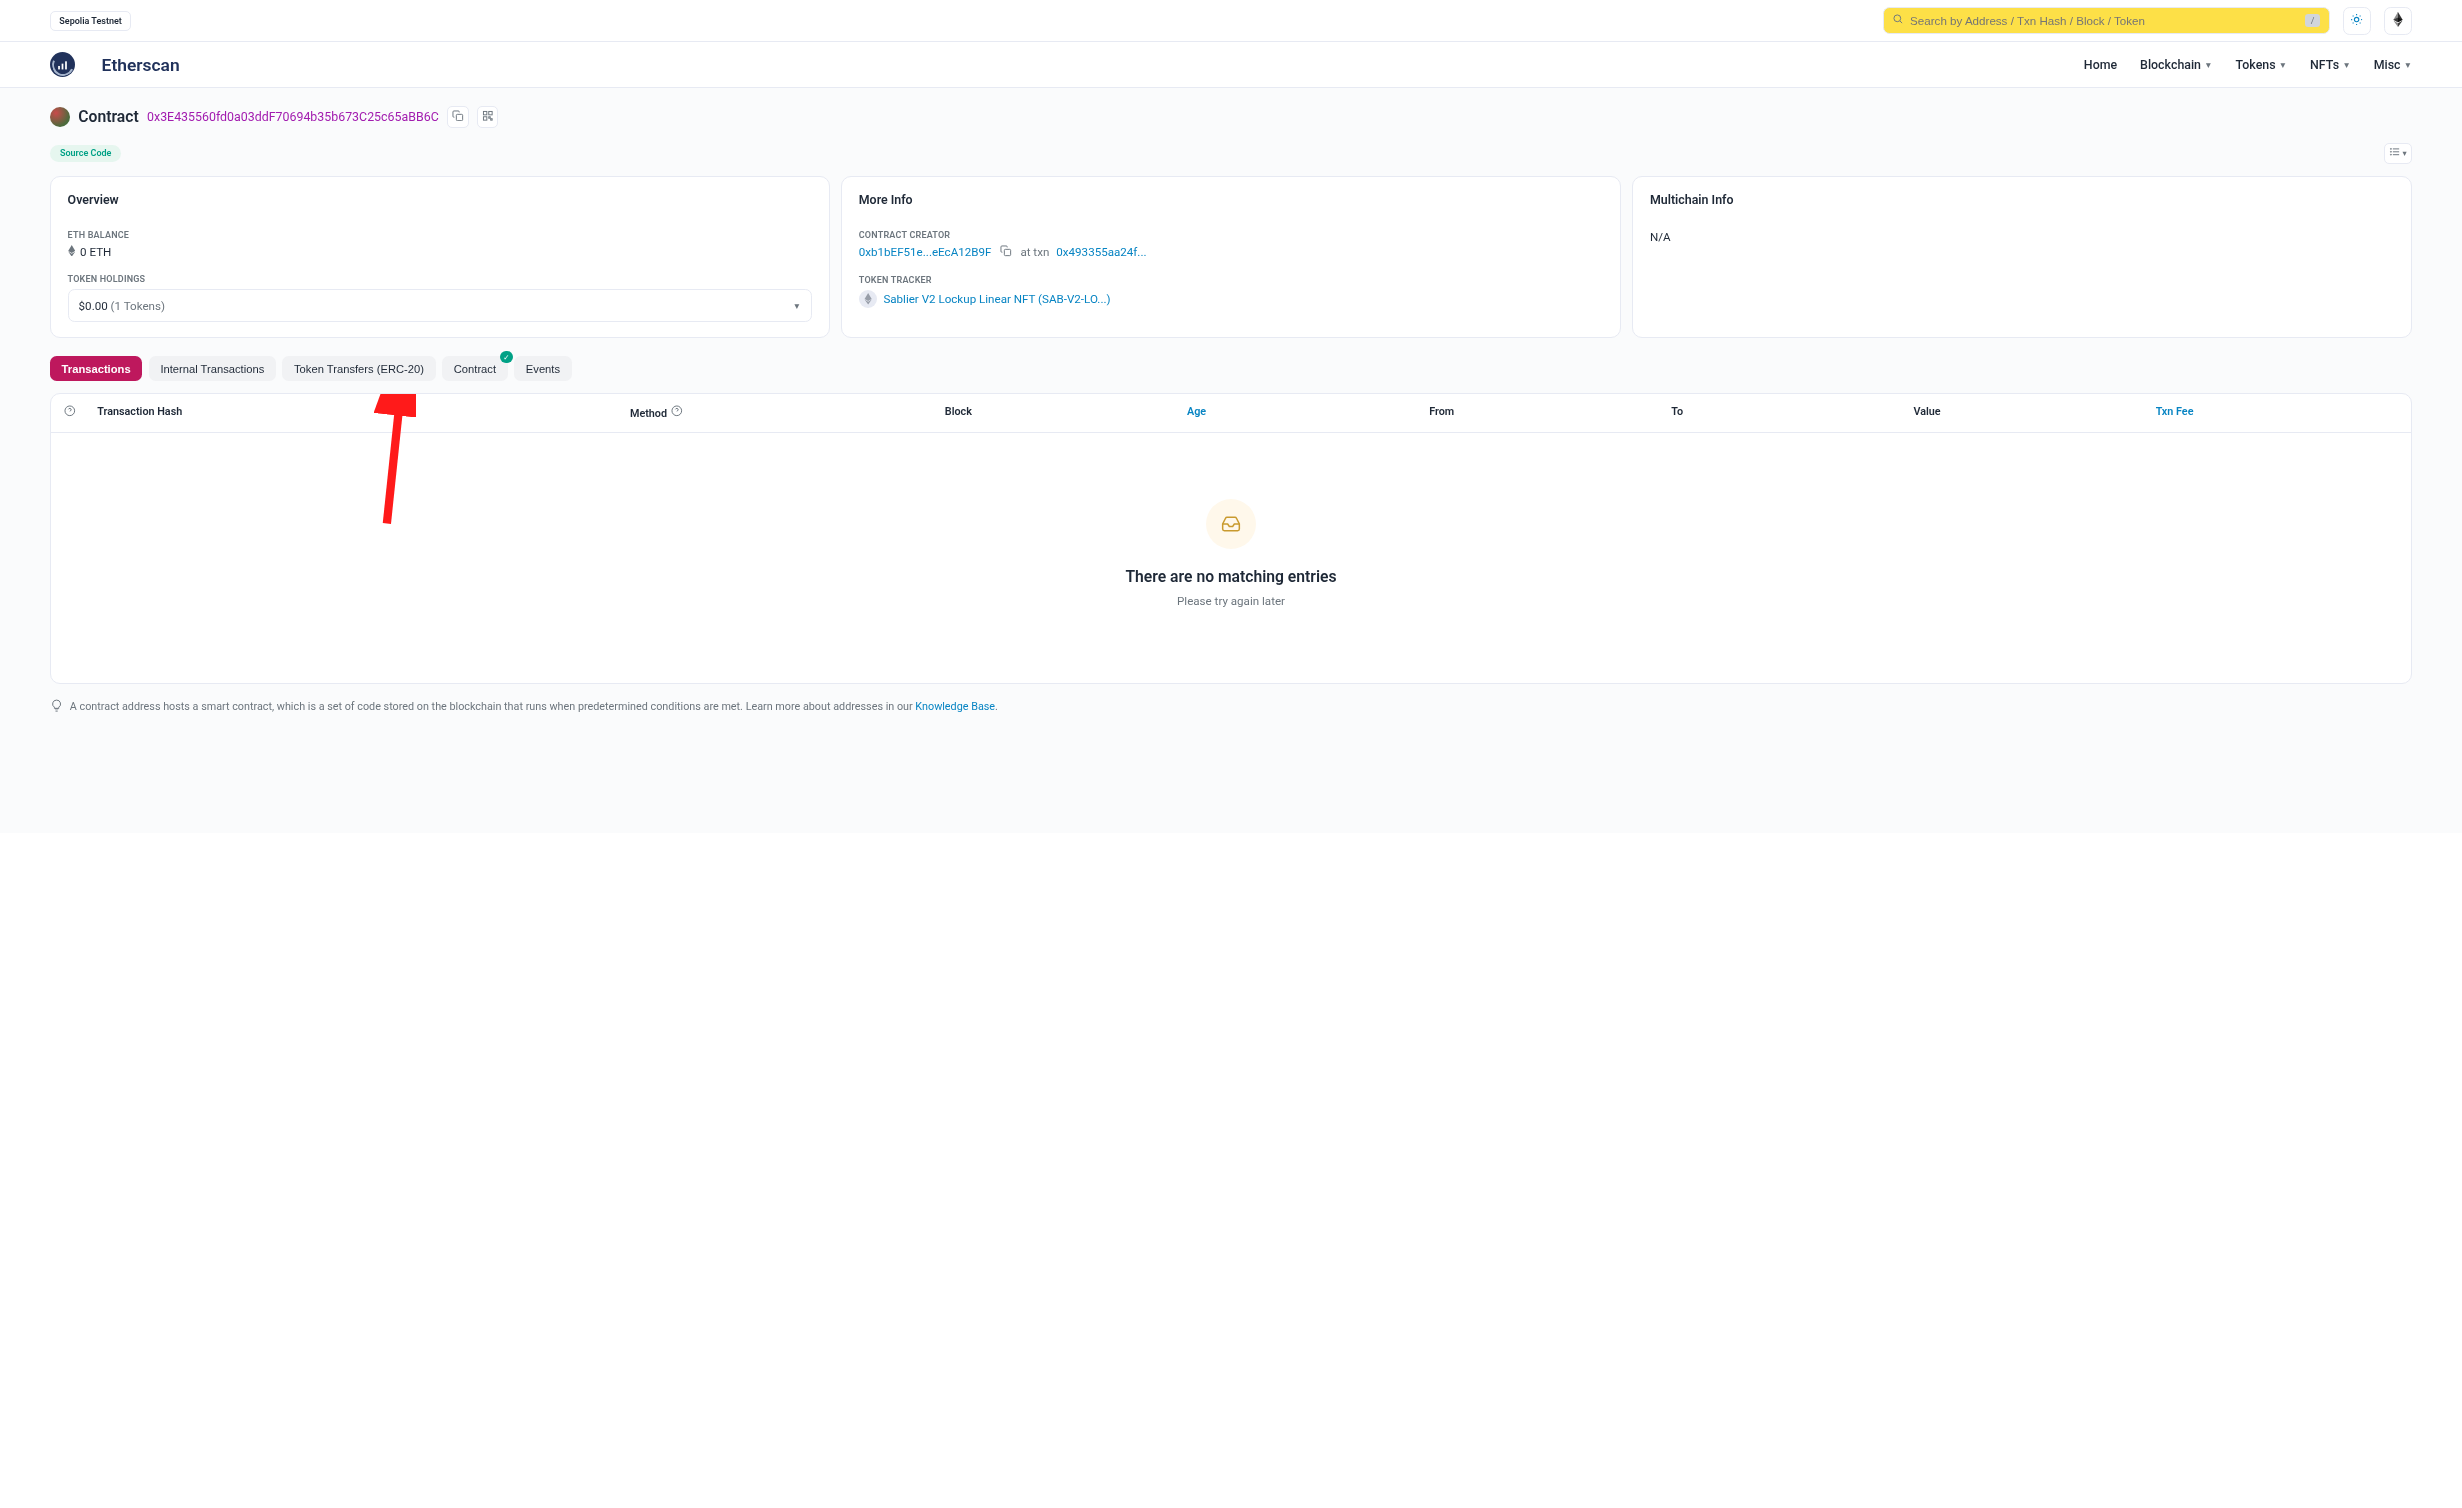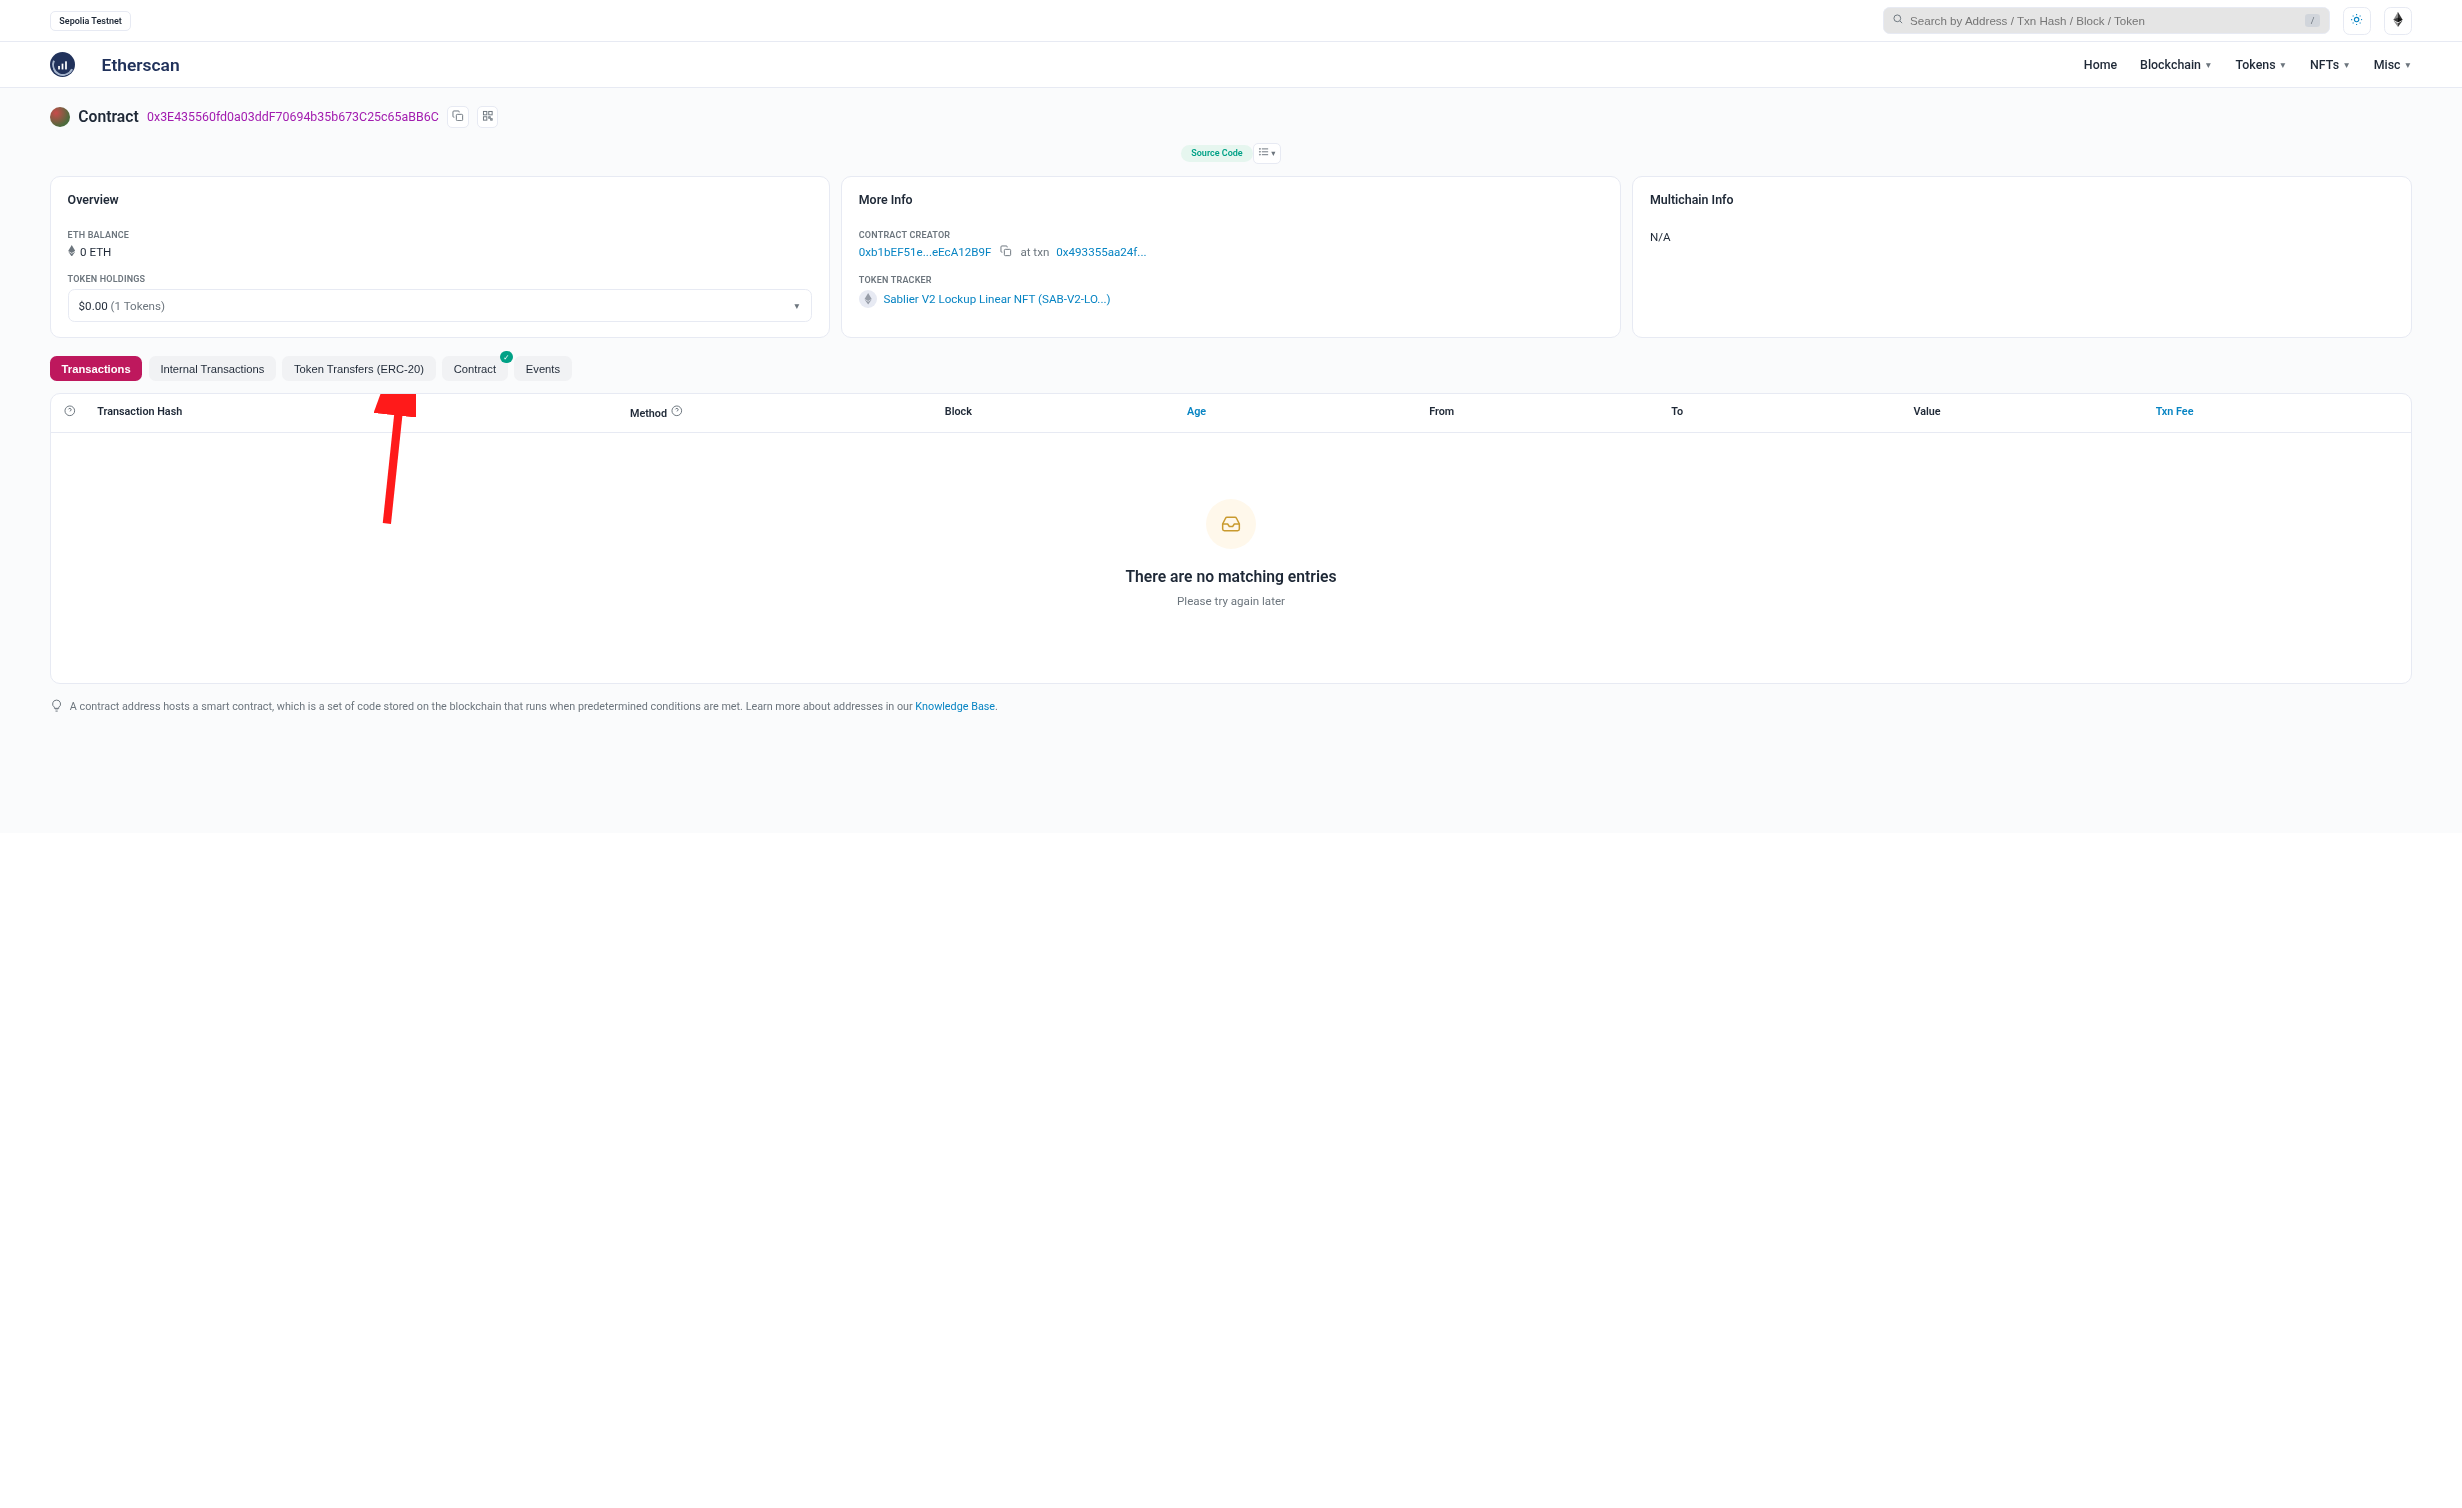--- a/index.html
+++ b/index.html
@@ -3,21 +3,21 @@
 <meta charset="utf-8">
 <style>
   * { box-sizing: border-box; margin: 0; padding: 0; }
   body { font-family: -apple-system, BlinkMacSystemFont, "Segoe UI", Roboto, Helvetica, Arial, sans-serif; background: #fff; color: #1f2937; font-size: 11.6px; }
   a { color: #0784c3; text-decoration: none; }
   
   
   .topbar { display: flex; align-items: center; padding: 6.6px 50px; border-bottom: 0.8px solid #e7eaf3; gap: 13.2px; }
   .network-badge { border: 0.8px solid #e7eaf3; border-radius: 5px; padding: 4.1px 8.3px; font-size: 9px; font-weight: 600; }
   .topbar-spacer { flex: 1; }
-  .search-wrap { flex: 0 0 447px; display: flex; align-items: center; background: #e5e5e5; border: 0.8px solid #e7eaf3; border-radius: 6.6px; padding: 5px 8.3px; gap: 6.6px; }
+  .search-wrap { flex: 0 0 447px; display: flex; align-items: center; background: #fde047; border: 0.8px solid #e7eaf3; border-radius: 6.6px; padding: 5px 8.3px; gap: 6.6px; }
   .search-wrap input { flex: 1; border: none; background: transparent; outline: none; font-size: 11.6px; color: #6c757d; }
   .kbd { background: #d1d5db; border-radius: 3.3px; padding: 1.7px 5.8px; font-size: 9px; color: #6c757d; }
   .icon-btn { width: 28px; height: 28px; border: 0.8px solid #e7eaf3; border-radius: 6.6px; display: flex; align-items: center; justify-content: center; background: #fff; cursor: pointer; }
 
   
   .navbar { display: flex; align-items: center; padding: 10px 50px; border-bottom: 0.8px solid #e7eaf3; }
   .brand { display: flex; align-items: center; gap: 6.6px; }
   .brand-mark { width: 25px; height: 25px; border-radius: 50%; background: #21325b; position: relative; display:flex; align-items:center; justify-content:center; }
   .brand-mark::after { content:""; position:absolute; width:18px; height:18px; border-radius:50%; border:2.5px solid #a5b4cc; border-top-color:transparent; border-right-color:transparent; transform:rotate(-20deg);}
   .brand-text { font-size: 17.4px; font-weight: 600; color: #21325b; padding-left: 20px; }
@@ -27,21 +27,21 @@
   .chev { font-size: 8.3px; color: #6c757d; }
 
   
   .page { background: #fafbfc; min-height: 745px; padding: 0 50px 50px; }
   .page-header { display: flex; align-items: center; gap: 8.3px; padding: 18px 0 15px; }
   .blockie { width: 20px; height: 20px; border-radius: 50%; background: radial-gradient(circle at 30% 30%, #c94b4b, #4b6b3c 70%); }
   .page-title { font-size: 15.7px; font-weight: 600; }
   .addr { font-size: 12.4px; color: #a21caf; }
   .small-icon-btn { width:21.5px; height:21.5px; border:0.8px solid #e7eaf3; border-radius:5px; background:#fff; display:flex; align-items:center; justify-content:center; cursor:pointer; color:#6c757d; }
 
-  .chip-row { display:flex; align-items:center; justify-content:center; margin-bottom: 11.6px; }
+  .chip-row { display:flex; align-items:center; justify-content:space-between; margin-bottom: 11.6px; }
   .chip { background: #e6f6ef; color: #00a186; border-radius: 11.6px; padding: 3.3px 10px; font-size: 9px; font-weight: 600; }
 
   
   .cards { display: grid; grid-template-columns: 1fr 1fr 1fr; gap: 11.6px; margin-bottom: 18px; }
   .card { background: #fff; border: 0.8px solid #e7eaf3; border-radius: 10px; padding: 15px 16.6px; }
   .card h3 { font-size: 12.4px; font-weight: 600; margin-bottom: 23px; }
   .label-sm { font-size: 9px; font-weight: 600; letter-spacing: 0.2px; color: #6c757d; text-transform: uppercase; margin-bottom: 5px; }
   .val-row { display:flex; align-items:center; gap:5px; font-size:11.6px; margin-bottom:15px; }
   .gray { color: #6c757d; }
   .link-row { display:flex; align-items:center; gap:7px; flex-wrap:wrap; font-size:11.6px; margin-bottom:15px; }

